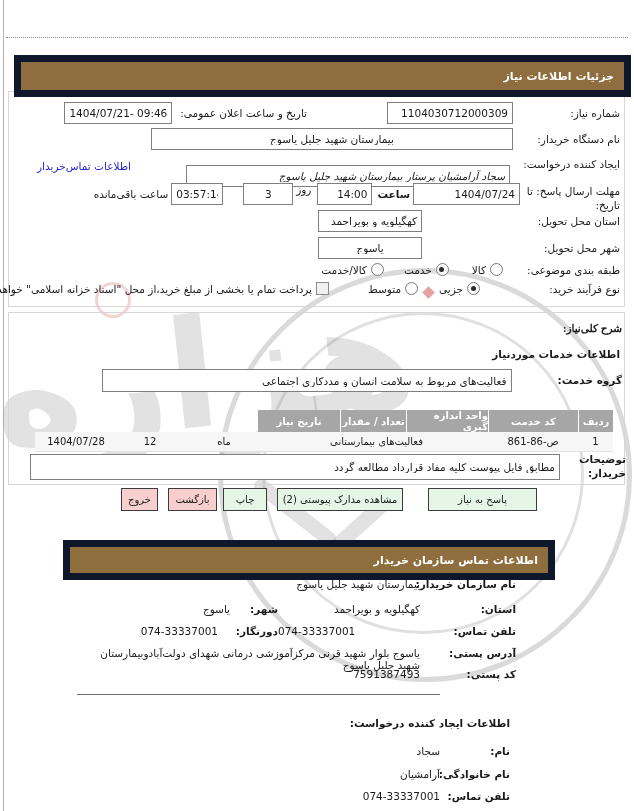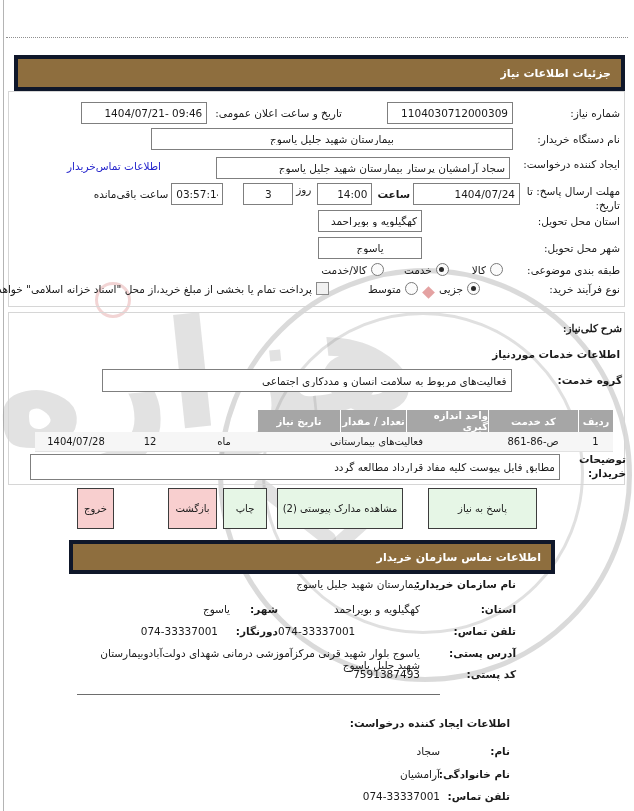--- a/index.html
+++ b/index.html
@@ -15,21 +15,21 @@
   
   .wm{pointer-events:none;z-index:1;}
   .wm-ring1{left:218px;top:268px;width:404px;height:404px;border:5px solid rgba(158,158,158,.38);border-radius:50%;}
   .wm-ring2{left:262px;top:312px;width:316px;height:316px;border:3px solid rgba(158,158,158,.32);border-radius:50%;}
   .wm-word{left:-8px;top:292px;font-size:150px;font-weight:bold;line-height:1.1;color:rgba(150,150,150,.28);transform:rotate(-6deg);}
   .wm-s1{left:245px;top:505px;width:100px;height:15px;background:rgba(150,150,150,.28);transform:rotate(38deg);border-radius:8px;}
   .wm-s2{left:300px;top:522px;width:110px;height:15px;background:rgba(150,150,150,.28);transform:rotate(-42deg);border-radius:8px;}
   .wm-diamond{left:424px;top:288px;width:9px;height:9px;background:rgba(205,85,85,.55);transform:rotate(45deg);}
   .wm-ringlet{left:95px;top:282px;width:30px;height:30px;border:3px solid rgba(215,125,125,.33);border-radius:50%;}
   
-  .bar{background:#8E6E3E;border:4px solid #0f172a;color:#fff;font-weight:bold;
+  .bar{background:#8E6E3E;border:7px solid #0f172a;color:#fff;font-weight:bold;
        display:flex;align-items:center;padding-right:10px;z-index:2;font-size:11px;}
   .bar1{top:55px;left:14px;width:593px;height:28px;}
   .bar2{top:540px;right:79px;width:468px;height:26px;}
   
   .box{border:1px solid #d6d6d6;z-index:1;}
   .box1{top:91px;left:8px;width:615px;height:214px;}
   .box2{top:312px;left:8px;width:615px;height:171px;}
   
   .row{display:flex;align-items:center;z-index:3;}
   .row-top{align-items:flex-start;}
@@ -49,21 +49,21 @@
   
   .tbl{top:410px;left:35px;width:578px;z-index:3;font-size:10px;}
   .trow{display:flex;}
   .th{background:#a6a6a6;color:#fff;font-weight:bold;height:22px;display:flex;align-items:center;justify-content:center;
       box-sizing:border-box;border-left:1px solid #fff;}
   .th:last-child{border-left:none;}
   .td{background:#f6f6f6;height:20px;display:flex;align-items:center;justify-content:center;box-sizing:border-box;border-bottom:1px solid #e2e2e2;}
   .c0{width:35px;}.c1{width:90px;}.c2{width:223px;}.c3{width:82px;}.c4{width:66px;}.c5{width:82px;}
   
   .btnrow{top:488px;right:97px;display:flex;align-items:center;z-index:3;}
-  .btn{height:41px;box-sizing:border-box;border:1px solid #3c3c3c;display:flex;align-items:center;justify-content:center;
+  .btn{height:23px;box-sizing:border-box;border:1px solid #3c3c3c;display:flex;align-items:center;justify-content:center;
        font-size:10px;cursor:pointer;flex:none;white-space:nowrap;}
   .btn-green{background:#e6f6e6;}
   .btn-pink{background:#f8cfcf;}
   
   .crow{display:flex;align-items:flex-start;z-index:3;}
   .clbl{flex:none;font-weight:bold;white-space:nowrap;}
   .cval{white-space:nowrap;}
   .divider{top:694px;left:77px;width:363px;border-top:1px solid #6d6d6d;height:0;z-index:3;}
 </style>
 </head>
@@ -84,36 +84,36 @@
   <span>جزئیات اطلاعات نیاز</span>
 </div>
 
 <div class="abs box box1"></div>
 
 <div class="abs row" style="top:102px;right:14px;">
   <span class="lbl" style="width:100px;">شماره نیاز:</span>
   <div class="input" style="width:126px;margin-right:7px;">
     <span class="v ltr">1104030712000309</span>
   </div>
-  <span class="lbl" style="margin-right:45px;">تاریخ و ساعت اعلان عمومی:</span>
-  <div class="input" style="width:126px;margin-right:8px;">
+  <span class="lbl" style="margin-right:80px;">تاریخ و ساعت اعلان عمومی:</span>
+  <div class="input" style="width:108px;margin-right:8px;">
     <span class="v ltr">1404/07/21- 09:46</span>
   </div>
 </div>
 
 <div class="abs row" style="top:128px;right:14px;">
   <span class="lbl" style="width:100px;">نام دستگاه خریدار:</span>
   <div class="input" style="width:362px;margin-right:7px;">
     <span class="vc">بیمارستان شهید جلیل یاسوج</span>
   </div>
 </div>
 
 <div class="abs row row-top" style="top:155px;right:14px;">
   <span class="lbl wrap" style="width:100px;white-space:normal;padding-top:2px;">ایجاد کننده درخواست:</span>
-  <div class="input" style="width:294px;margin-right:10px;margin-top:2px;">
+  <div class="input" style="width:324px;margin-right:10px;margin-top:10px;font-style:italic;">
     <span class="v">سجاد آرامشیان پرستار  بیمارستان شهید جلیل یاسوج</span>
   </div>
   <span class="link" style="margin-right:55px;padding-top:5px;">اطلاعات تماس‌خریدار</span>
 </div>
 
 <div class="abs row row-top" style="top:183px;right:14px;">
   <span class="lbl wrap" style="width:100px;white-space:normal;padding-top:1px;">مهلت ارسال پاسخ: تا تاریخ:</span>
   <div class="input" style="width:107px;margin-right:0px;">
     <span class="v ltr">1404/07/24</span>
   </div>
@@ -202,21 +202,21 @@
   <span class="lbl lbl-b wrap" style="width:66px;white-space:normal;">توضیحات خریدار:</span>
   <div class="input" style="width:530px;margin-right:0px;height:26px;margin-top:2px;">
     <span class="v" style="padding-left:6px;">مطابق فایل  پیوست  کلیه مفاد قرارداد مطالعه گردد</span>
   </div>
 </div>
 
 <div class="abs btnrow">
   <div class="btn btn-green" style="width:109px;">پاسخ به نیاز</div>
   <div class="btn btn-green" style="width:126px;margin-right:25px;">مشاهده مدارک پیوستی (2)</div>
   <div class="btn btn-green" style="width:44px;margin-right:10px;">چاپ</div>
-  <div class="btn btn-pink" style="width:49px;margin-right:6px;margin-left:44px;">بازگشت</div>
+  <div class="btn btn-pink" style="width:49px;margin-right:6px;">بازگشت</div>
   <div class="btn btn-pink" style="width:37px;margin-right:10px;">خروج</div>
 </div>
 
 <div class="abs bar bar2">
   <span>اطلاعات تماس سازمان خریدار</span>
 </div>
 
 <div class="abs crow" style="top:578px;right:118px;">
   <span class="clbl" style="width:96px;">نام سازمان خریدار:</span>
   <span class="cval">بیمارستان شهید جلیل یاسوج</span>

